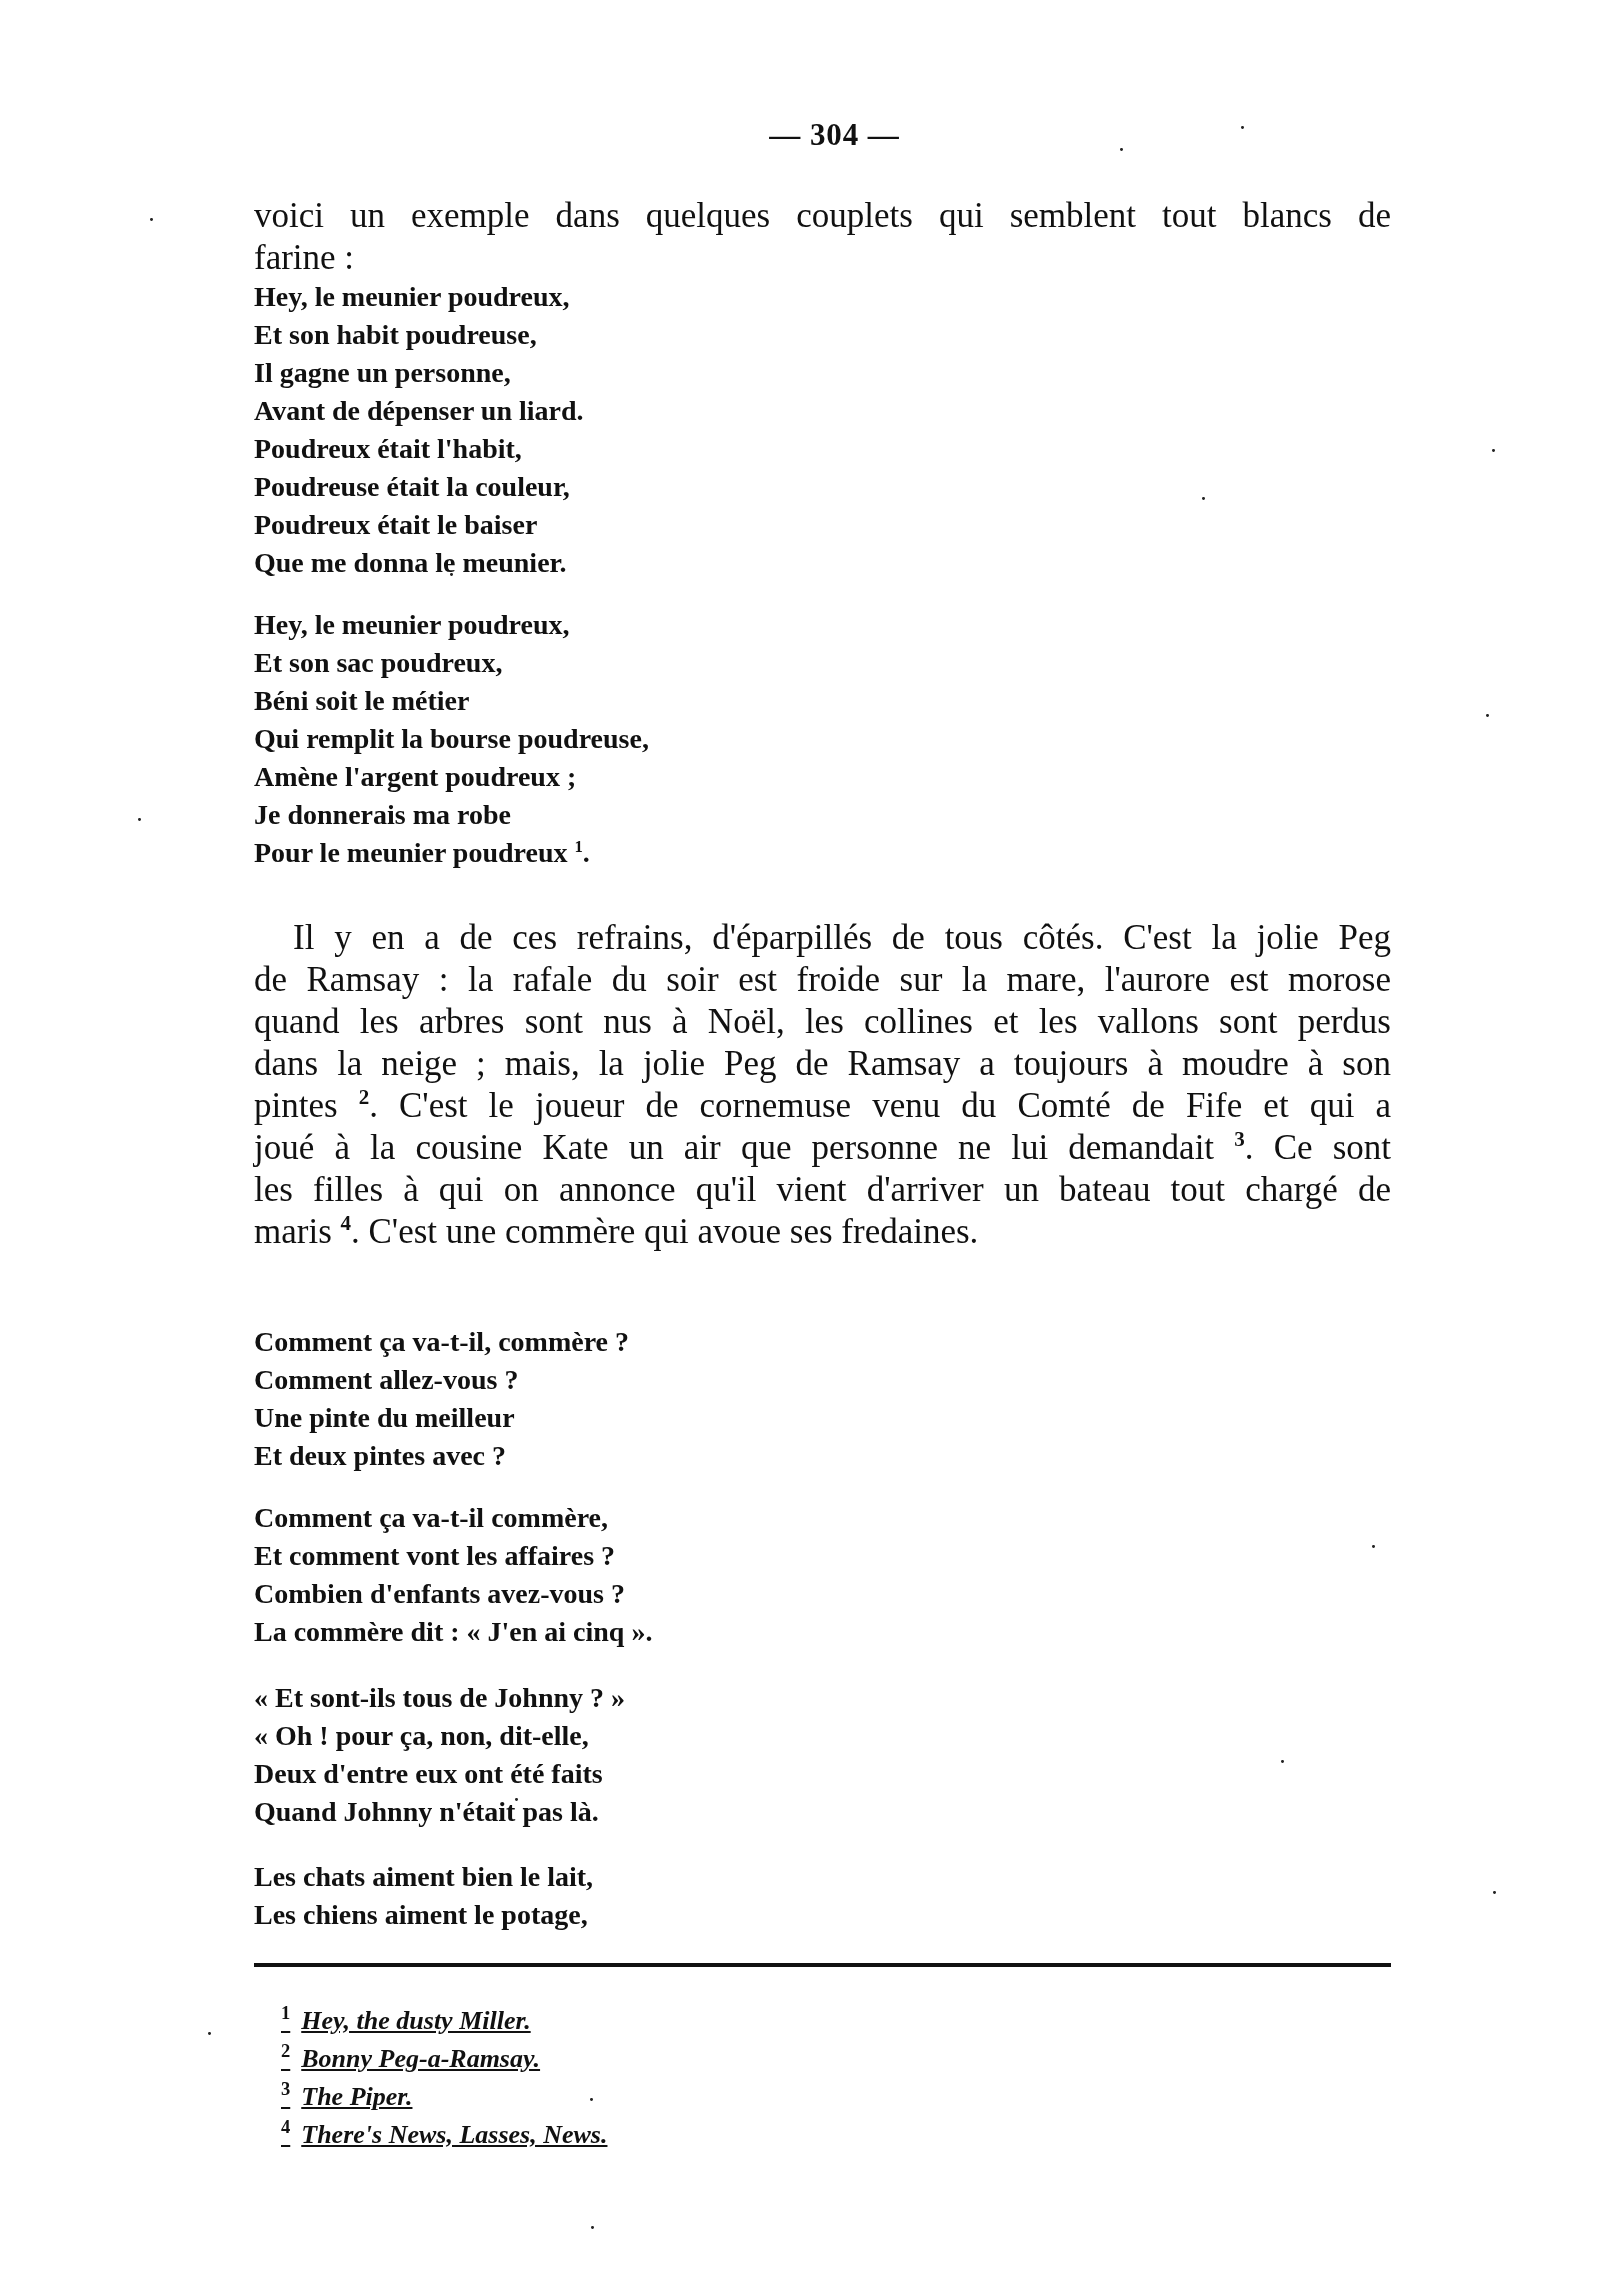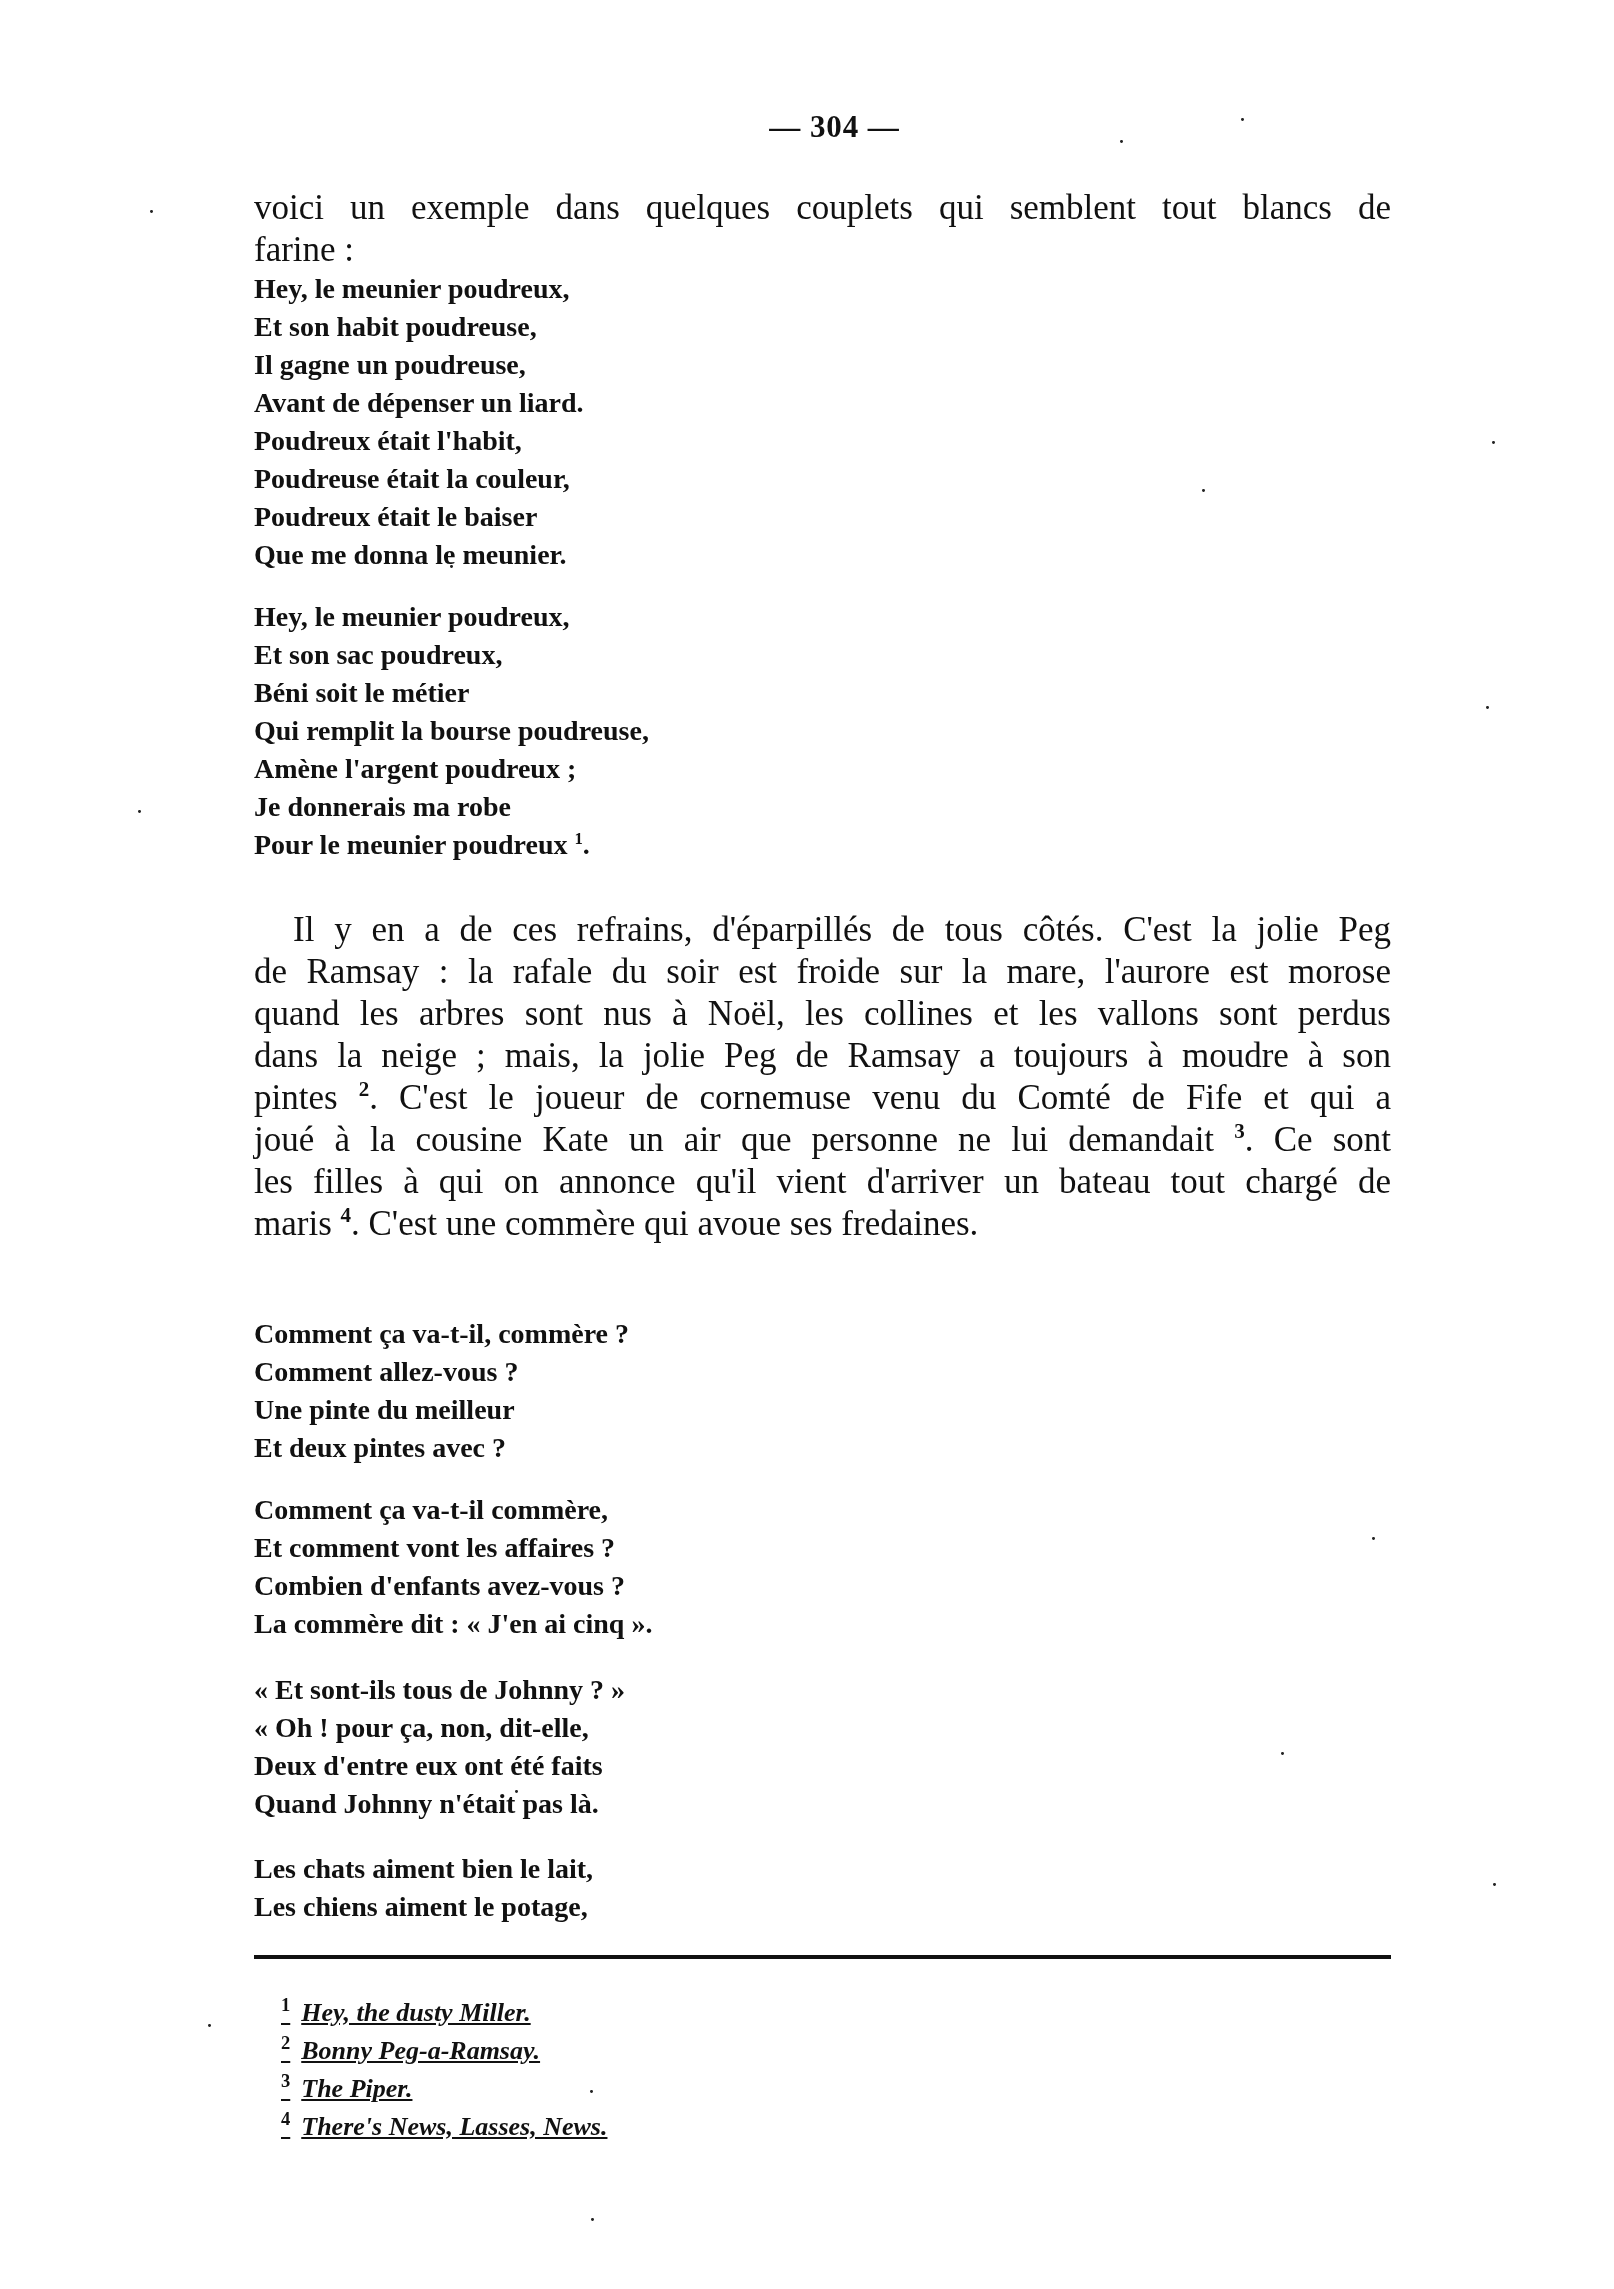--- a/index.html
+++ b/index.html
@@ -10,21 +10,21 @@
     body {
       width: 1614px;
       height: 2290px;
       position: relative;
       overflow: hidden;
       color: #111111;
       font-family: "Liberation Serif", "DejaVu Serif", serif;
     }
     .page {
       position: absolute;
-      left: 0; top: 0;
+      left: 0; top: 8px;
       width: 1614px;
       height: 1992px;
     }
     .page-number {
       position: absolute;
       top: 109px;
       left: 0;
       width: 100%;
       padding-left: 55px;
       box-sizing: border-box;
@@ -126,21 +126,21 @@
   <div class="page-number">— 304 —</div>
 
   <div class="prose intro">
     <span class="line">voici un exemple dans quelques couplets qui semblent tout blancs de</span>
     <span class="line last">farine :</span>
   </div>
 
   <div class="verse stanza1">
     <span class="vline">Hey, le meunier poudreux,</span>
     <span class="vline">Et son habit poudreuse,</span>
-    <span class="vline">Il gagne un poudreuse,</span>
+    <span class="vline">Il gagne un personne,</span>
     <span class="vline">Avant de dépenser un liard.</span>
     <span class="vline">Poudreux était l'habit,</span>
     <span class="vline">Poudreuse était la couleur,</span>
     <span class="vline">Poudreux était le baiser</span>
     <span class="vline">Que me donna le meunier.</span>
   </div>
 
   <div class="verse stanza2">
     <span class="vline">Hey, le meunier poudreux,</span>
     <span class="vline">Et son sac poudreux,</span>

